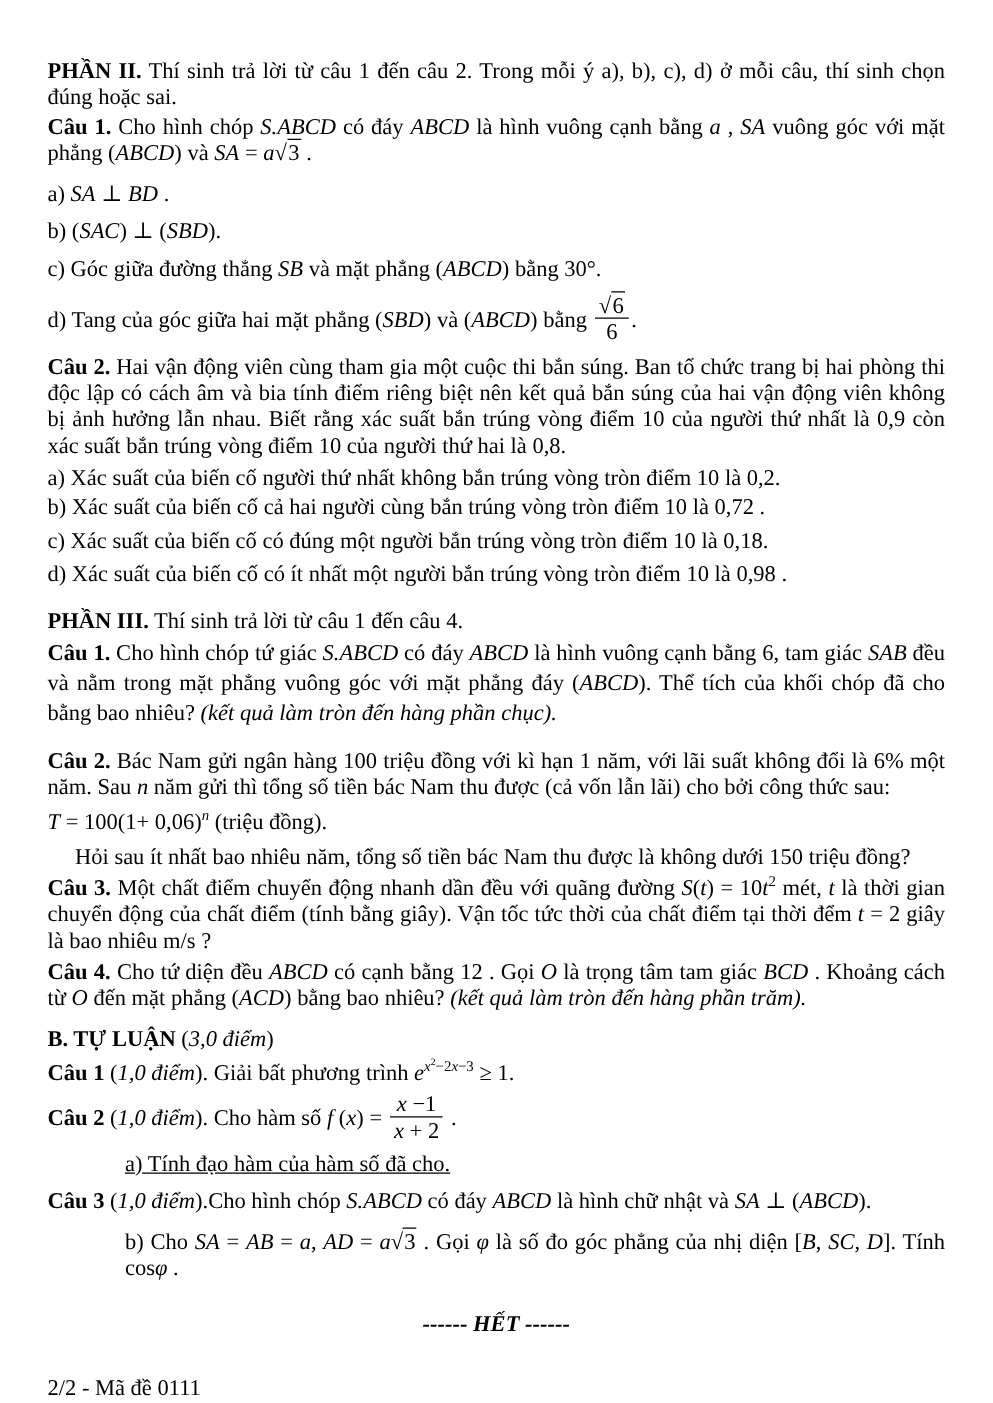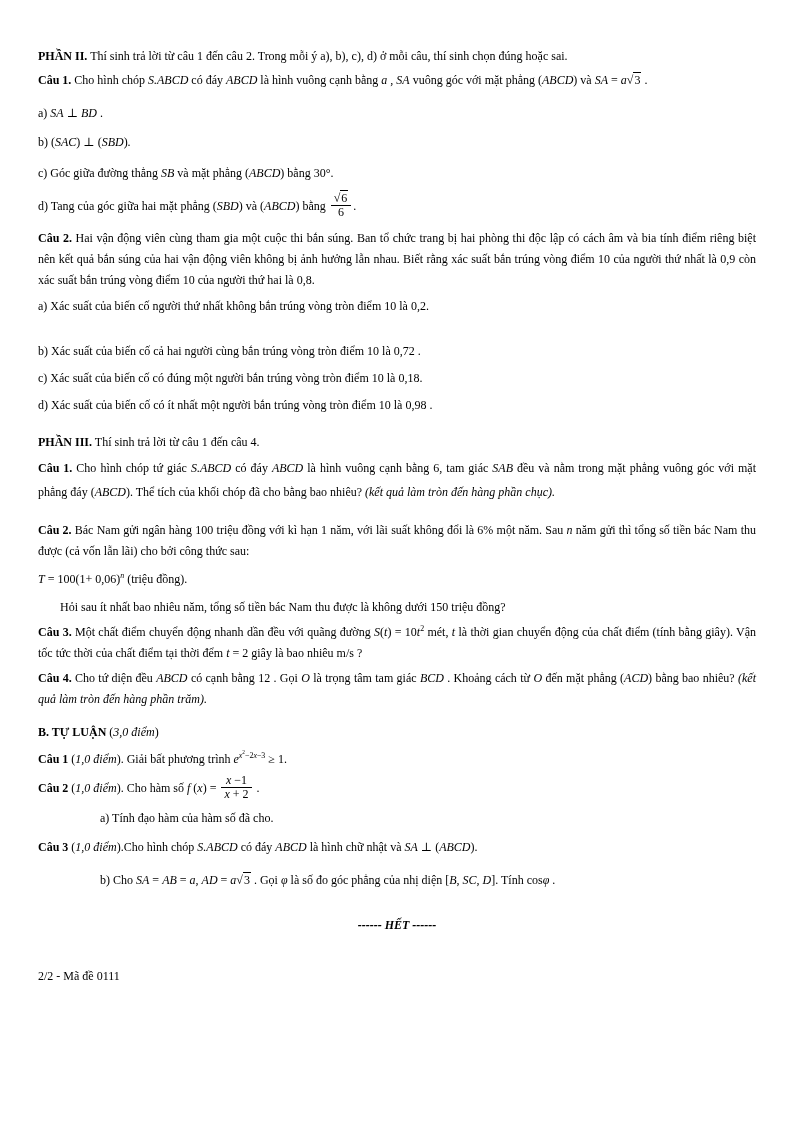--- a/index.html
+++ b/index.html
@@ -1,20 +1,20 @@
 <!DOCTYPE html>
 <html lang="vi"><head>
 <meta charset="utf-8">
 <title>2/2 - Mã đề 0111</title>
 <style>
   html,body{margin:0;padding:0;background:#ffffff;}
   .page{
     width:794px;height:1122px;background:#ffffff;color:#000000;
     font-family:"Liberation Serif","DejaVu Serif",serif;
-    font-size:12px;line-height:21px;
+    font-size:18px;line-height:21px;
     box-sizing:border-box;padding:46px 38px 0 38px;
     position:relative;overflow:hidden;
   }
   .doc p{margin:0;text-align:justify;}
   .seg-b{font-weight:bold;}
   .seg-i{font-style:italic;}
   .seg-m{font-style:italic;}
   sup.sup{font-size:0.66em;line-height:0;vertical-align:super;}
   .frac{display:inline-block;vertical-align:-0.55em;text-align:center;line-height:1.12;margin:0 2px;}
   .frac .num{display:block;border-bottom:1px solid currentColor;padding:0 3px;}
@@ -30,32 +30,32 @@
 <div class="page">
   <div class="doc" id="doc">
       <p><span class="seg-b">PHẦN II.</span> Thí sinh trả lời từ câu 1 đến câu 2. Trong mỗi ý a), b), c), d) ở mỗi câu, thí sinh chọn đúng hoặc sai.</p>
       <p style="margin-top: 3px;"><span class="seg-b">Câu 1.</span> Cho hình chóp <span class="seg-m">S.ABCD</span> có đáy <span class="seg-m">ABCD</span> là hình vuông cạnh bằng <span class="seg-m">a</span> , <span class="seg-m">SA</span> vuông góc với mặt phẳng (<span class="seg-m">ABCD</span>) và <span class="seg-m">SA</span> = <span class="seg-m">a</span><span class="sqrt"><span>√</span><span class="bar">3</span></span> .</p>
       <p style="margin-top: 12px;">a) <span class="seg-m">SA</span> ⊥ <span class="seg-m">BD</span> .</p>
       <p style="margin-top: 8px;">b) (<span class="seg-m">SAC</span>) ⊥ (<span class="seg-m">SBD</span>).</p>
       <p style="margin-top: 10px;">c) Góc giữa đường thẳng <span class="seg-m">SB</span> và mặt phẳng (<span class="seg-m">ABCD</span>) bằng 30°.</p>
       <p style="margin-top: 8px;">d) Tang của góc giữa hai mặt phẳng (<span class="seg-m">SBD</span>) và (<span class="seg-m">ABCD</span>) bằng <span class="frac"><span class="num"><span class="sqrt"><span>√</span><span class="bar">6</span></span></span><span class="den">6</span></span>.</p>
       <p style="margin-top: 8px;"><span class="seg-b">Câu 2.</span> Hai vận động viên cùng tham gia một cuộc thi bắn súng. Ban tổ chức trang bị hai phòng thi độc lập có cách âm và bia tính điểm riêng biệt nên kết quả bắn súng của hai vận động viên không bị ảnh hưởng lẫn nhau. Biết rằng xác suất bắn trúng vòng điểm 10 của người thứ nhất là 0,9 còn xác suất bắn trúng vòng điểm 10 của người thứ hai là 0,8.</p>
       <p style="margin-top: 5px;">a) Xác suất của biến cố người thứ nhất không bắn trúng vòng tròn điểm 10 là 0,2.</p>
-      <p style="margin-top: 24px;">b) Xác suất của biến cố cả hai người cùng bắn trúng vòng tròn điểm 10 là 0,72 .</p>
+      <p style="margin-top: 2px;">b) Xác suất của biến cố cả hai người cùng bắn trúng vòng tròn điểm 10 là 0,72 .</p>
       <p style="margin-top: 6px;">c) Xác suất của biến cố có đúng một người bắn trúng vòng tròn điểm 10 là 0,18.</p>
       <p style="margin-top: 6px;">d) Xác suất của biến cố có ít nhất một người bắn trúng vòng tròn điểm 10 là 0,98 .</p>
       <p style="margin-top: 16px;"><span class="seg-b">PHẦN III.</span> Thí sinh trả lời từ câu 1 đến câu 4.</p>
       <p style="margin-top: 3px; line-height: 24px;"><span class="seg-b">Câu 1.</span> Cho hình chóp tứ giác <span class="seg-m">S.ABCD</span> có đáy <span class="seg-m">ABCD</span> là hình vuông cạnh bằng 6, tam giác <span class="seg-m">SAB</span> đều và nằm trong mặt phẳng vuông góc với mặt phẳng đáy (<span class="seg-m">ABCD</span>). Thể tích của khối chóp đã cho bằng bao nhiêu? <span class="seg-i">(kết quả làm tròn đến hàng phần chục).</span></p>
       <p style="margin-top: 16px;"><span class="seg-b">Câu 2.</span> Bác Nam gửi ngân hàng 100 triệu đồng với kì hạn 1 năm, với lãi suất không đổi là 6% một năm. Sau <span class="seg-m">n</span> năm gửi thì tổng số tiền bác Nam thu được (cả vốn lẫn lãi) cho bởi công thức sau:</p>
       <p style="margin-top: 7px;"><span class="seg-m">T</span> = 100(1+ 0,06)<sup class="sup"><span class="seg-m">n</span></sup> (triệu đồng).</p>
       <p style="margin-top: 7px; text-indent: 22px;">Hỏi sau ít nhất bao nhiêu năm, tổng số tiền bác Nam thu được là không dưới 150 triệu đồng?</p>
       <p style="margin-top: 4px;"><span class="seg-b">Câu 3.</span> Một chất điểm chuyển động nhanh dần đều với quãng đường <span class="seg-m">S</span>(<span class="seg-m">t</span>) = 10<span class="seg-m">t</span><sup class="sup">2</sup> mét, <span class="seg-m">t</span> là thời gian chuyển động của chất điểm (tính bằng giây). Vận tốc tức thời của chất điểm tại thời đểm <span class="seg-m">t</span> = 2 giây là bao nhiêu m/s ?</p>
       <p style="margin-top: 4px;"><span class="seg-b">Câu 4.</span> Cho tứ diện đều <span class="seg-m">ABCD</span> có cạnh bằng 12 . Gọi <span class="seg-m">O</span> là trọng tâm tam giác <span class="seg-m">BCD</span> . Khoảng cách từ <span class="seg-m">O</span> đến mặt phẳng (<span class="seg-m">ACD</span>) bằng bao nhiêu? <span class="seg-i">(kết quả làm tròn đến hàng phần trăm).</span></p>
       <p style="margin-top: 12px;"><span class="seg-b">B. TỰ LUẬN</span> (<span class="seg-i">3,0 điểm</span>)</p>
       <p style="margin-top: 6px;"><span class="seg-b">Câu 1</span> (<span class="seg-i">1,0 điểm</span>). Giải bất phương trình <span class="seg-m">e</span><sup class="sup"><span class="seg-m">x</span><sup class="sup">2</sup>−2<span class="seg-m">x</span>−3</sup> ≥ 1.</p>
       <p style="margin-top: 4px;"><span class="seg-b">Câu 2</span> (<span class="seg-i">1,0 điểm</span>). Cho hàm số <span class="seg-m">f</span> (<span class="seg-m">x</span>) = <span class="frac"><span class="num"><span class="seg-m">x</span> −1</span><span class="den"><span class="seg-m">x</span> + 2</span></span> .</p>
-      <p style="margin-top: 6px; padding-left: 62px;">a) Tính đạo hàm của hàm số đã cho.</p>
+      <p style="margin-top: 6px; padding-left: 62px; text-decoration: underline;">a) Tính đạo hàm của hàm số đã cho.</p>
       <p style="margin-top: 8px;"><span class="seg-b">Câu 3</span> (<span class="seg-i">1,0 điểm</span>).Cho hình chóp <span class="seg-m">S.ABCD</span> có đáy <span class="seg-m">ABCD</span> là hình chữ nhật và <span class="seg-m">SA</span> ⊥ (<span class="seg-m">ABCD</span>).</p>
       <p style="margin-top: 12px; padding-left: 62px;">b)  Cho <span class="seg-m">SA</span> = <span class="seg-m">AB</span> = <span class="seg-m">a</span>, <span class="seg-m">AD</span> = <span class="seg-m">a</span><span class="sqrt"><span>√</span><span class="bar">3</span></span> . Gọi <span class="seg-m">φ</span> là số đo góc phẳng của nhị diện [<span class="seg-m">B</span>, <span class="seg-m">SC</span>, <span class="seg-m">D</span>]. Tính cos<span class="seg-m">φ</span> .</p>
     </div>
   <div class="het">------ HẾT ------</div>
   <div class="pfooter">2/2 - Mã đề 0111</div>
 </div>
 
 </body></html>

